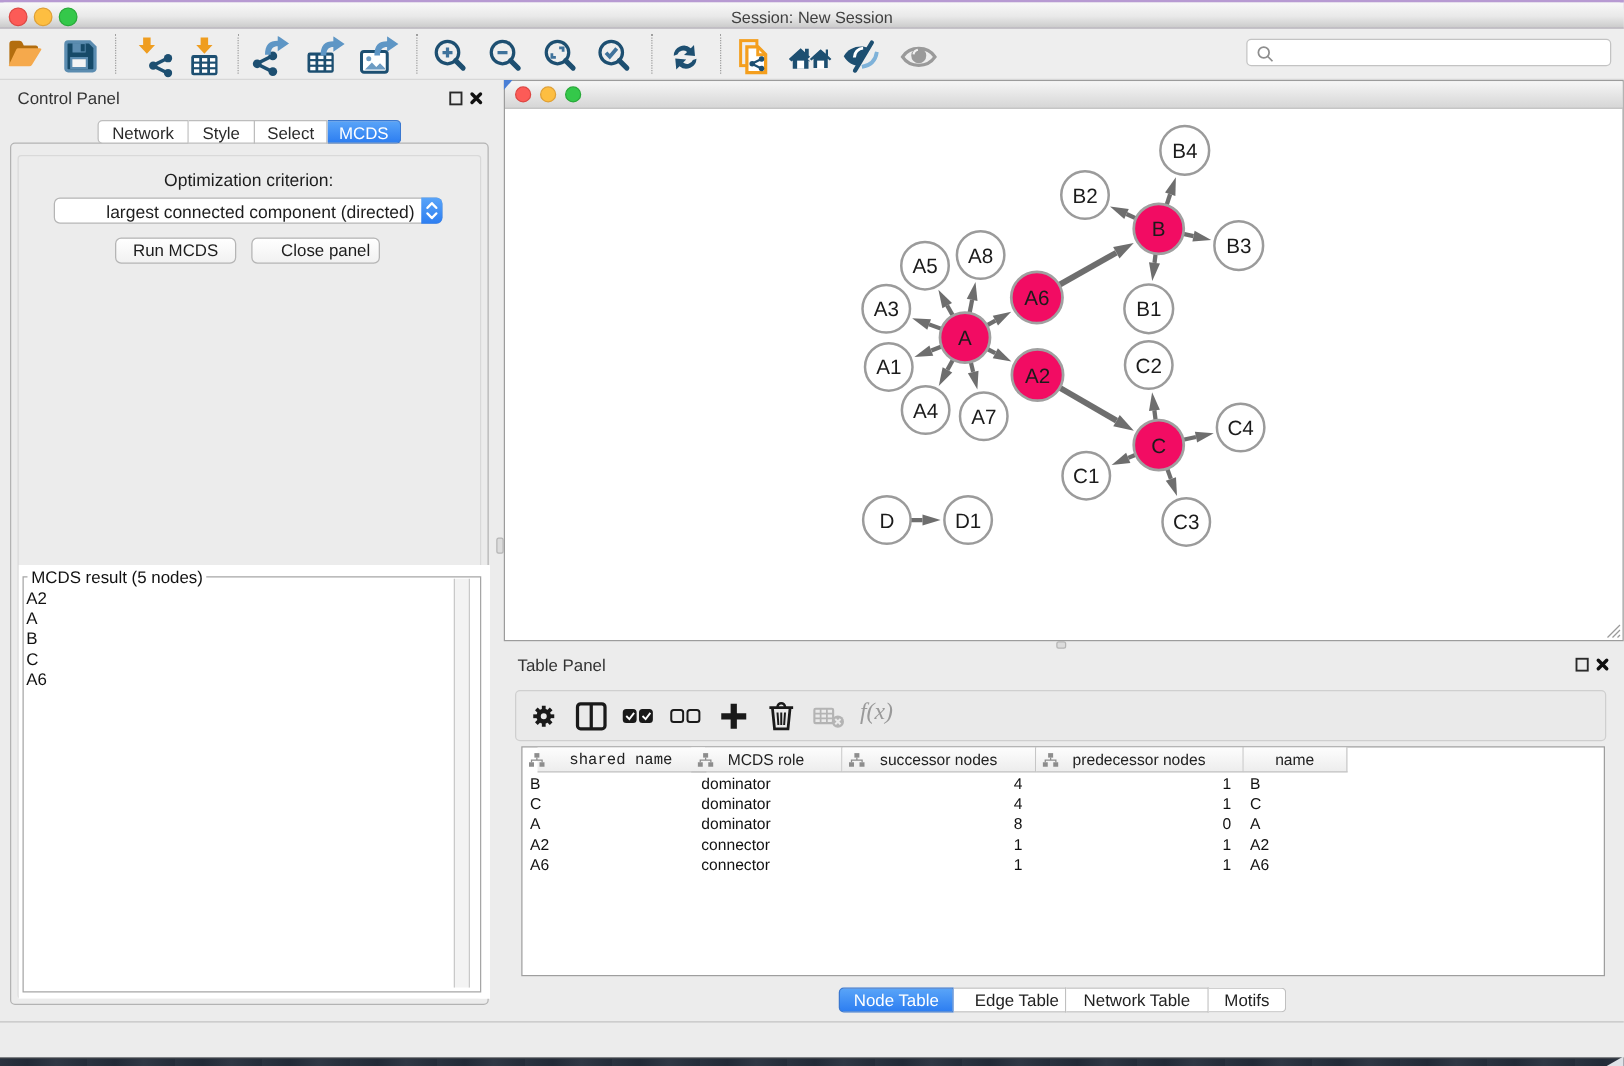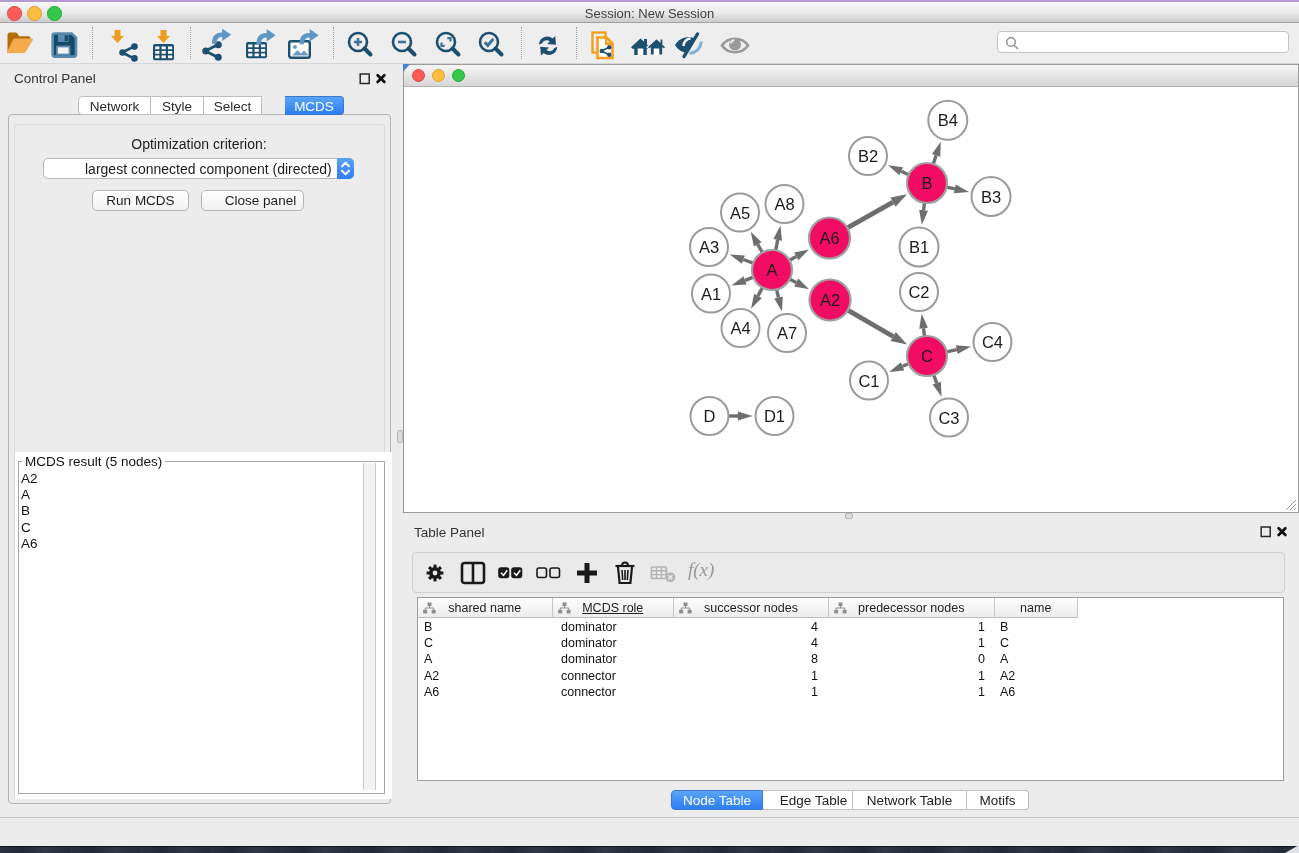--- a/index.html
+++ b/index.html
@@ -233,21 +233,21 @@
   <svg class="abs" style="left:357px;top:72px" width="30" height="13" viewBox="0 0 30 13">
 <rect x="3.2" y="2" width="9" height="9.5" fill="none" stroke="#2a2a2a" stroke-width="1.5"></rect>
 <path d="M20.6 3.2 l6.8 6.8 M27.4 3.2 l-6.8 6.8" stroke="#111" stroke-width="2.7" stroke-linecap="round"></path>
 </svg>
   <div class="abs" id="cp-box"></div>
   <div class="abs" id="cp-box2"></div>
   <div class="abs" id="cp-tabs">
     <div class="tab" style="left:0;width:73px;border-radius:4px 0 0 4px;">Network</div>
     <div class="tab" style="left:73px;width:53px;border-left:none;">Style</div>
     <div class="tab" style="left:126px;width:58px;border-left:none;">Select</div>
-    <div class="tab tabsel" style="left:184px;width:59px;border-left:none;border-radius:0 4px 4px 0;margin-left:23px;">MCDS</div>
+    <div class="tab tabsel" style="left:184px;width:59px;border-left:none;border-radius:0 4px 4px 0;">MCDS</div>
   </div>
   <div class="abs" id="opt-label">Optimization criterion:</div>
   <div class="abs" id="dropdown">
       <span>largest connected component (directed)</span>
     <div id="dd-cap"><svg width="17" height="21" viewBox="0 0 17 21">
       <path d="M5 8.2 L8.5 4.6 L12 8.2" stroke="#fff" stroke-width="2" fill="none" stroke-linecap="round" stroke-linejoin="round"></path>
       <path d="M5 12.8 L8.5 16.4 L12 12.8" stroke="#fff" stroke-width="2" fill="none" stroke-linecap="round" stroke-linejoin="round"></path>
     </svg></div>
   </div>
   <div class="btn" id="btn-run">Run MCDS</div>
@@ -401,28 +401,28 @@
       </svg>
       <svg style="position:absolute;left:235px;top:5px" width="30" height="30" viewBox="0 0 30 30">
         <rect x="3.5" y="9" width="15" height="11.5" rx="1" fill="none" stroke="#b4b4b4" stroke-width="1.7"></rect>
 <path d="M3.5 12.8 h15 M3.5 16.6 h15 M8.5 9 v11.5 M13.5 9 v11.5" stroke="#b4b4b4" stroke-width="1.4"></path>
 <circle cx="22.3" cy="19.3" r="4.9" fill="#b4b4b4"></circle>
         <path d="M20.2 17.2 l4.2 4.2 M24.4 17.2 l-4.2 4.2" stroke="#eaeaea" stroke-width="1.6"></path>
       </svg>
       <div style="position:absolute;left:275px;top:6px;font-family:'Liberation Serif',serif;font-style:italic;font-size:19px;color:#9a9a9a;">f(x)</div>
   </div>
   <div class="abs" id="tp-table">
-    <div class="th" style="left:0px;width:134.5px;">shared name</div>
+    <div class="th" style="left:12px;width:134.5px;font-family:Liberation Mono, monospace;">shared name</div>
       <svg style="position:absolute;left:5px;top:4px" width="13" height="12" viewBox="0 0 13 12">
 <rect x="4.5" y="0.5" width="4" height="3.6" fill="#8d8d8d"></rect>
 <rect x="0.2" y="7.8" width="4" height="3.6" fill="#8d8d8d"></rect>
 <rect x="8.6" y="7.8" width="4" height="3.6" fill="#8d8d8d"></rect>
 <path d="M6.5 4 v2 M2.2 7.8 v-1.8 h8.5 v1.8" stroke="#8d8d8d" stroke-width="1" fill="none"></path>
 </svg>
-      <div class="th" style="left:134.5px;width:121.5px;text-decoration:underline;">MCDS role</div>
+      <div class="th" style="left:134.5px;width:121.5px;">MCDS role</div>
       <svg style="position:absolute;left:139.5px;top:4px" width="13" height="12" viewBox="0 0 13 12">
 <rect x="4.5" y="0.5" width="4" height="3.6" fill="#8d8d8d"></rect>
 <rect x="0.2" y="7.8" width="4" height="3.6" fill="#8d8d8d"></rect>
 <rect x="8.6" y="7.8" width="4" height="3.6" fill="#8d8d8d"></rect>
 <path d="M6.5 4 v2 M2.2 7.8 v-1.8 h8.5 v1.8" stroke="#8d8d8d" stroke-width="1" fill="none"></path>
 </svg>
       <div class="th" style="left:256px;width:155px;">successor nodes</div>
       <svg style="position:absolute;left:261px;top:4px" width="13" height="12" viewBox="0 0 13 12">
 <rect x="4.5" y="0.5" width="4" height="3.6" fill="#8d8d8d"></rect>
 <rect x="0.2" y="7.8" width="4" height="3.6" fill="#8d8d8d"></rect>

